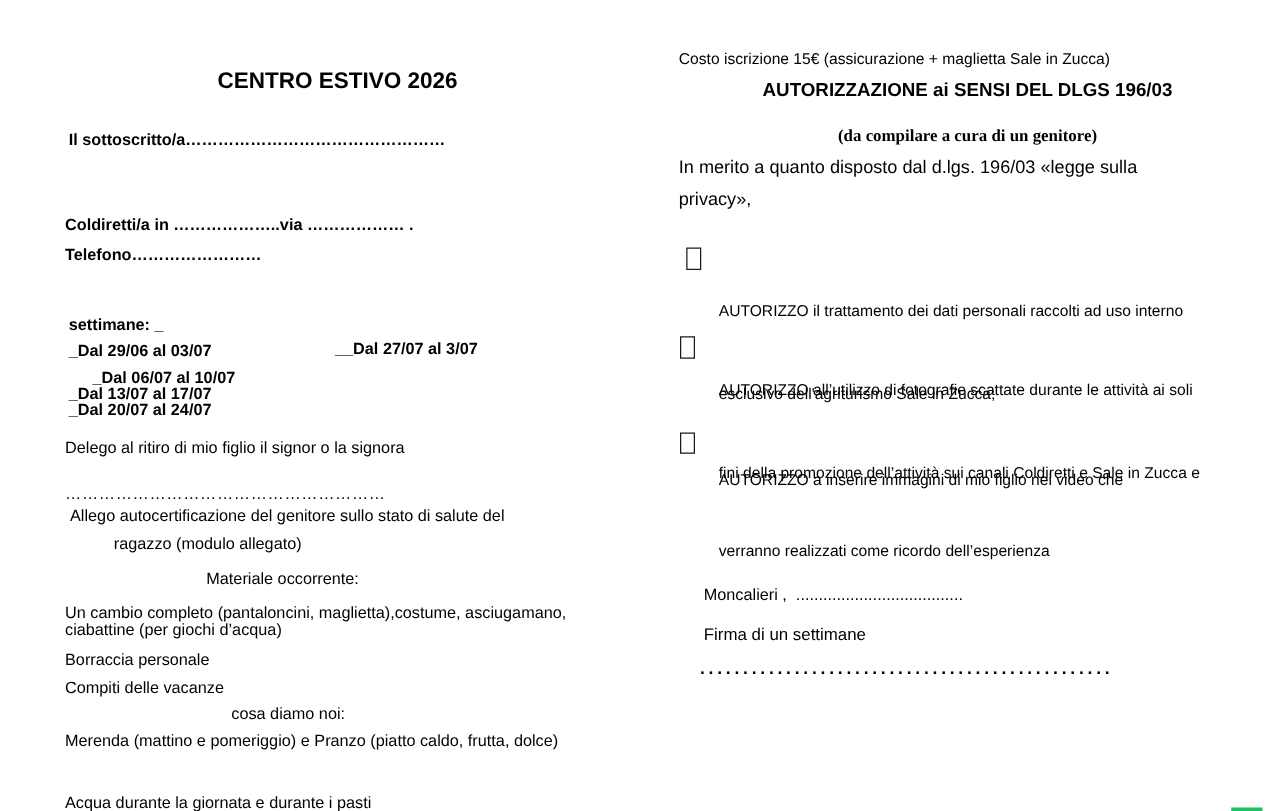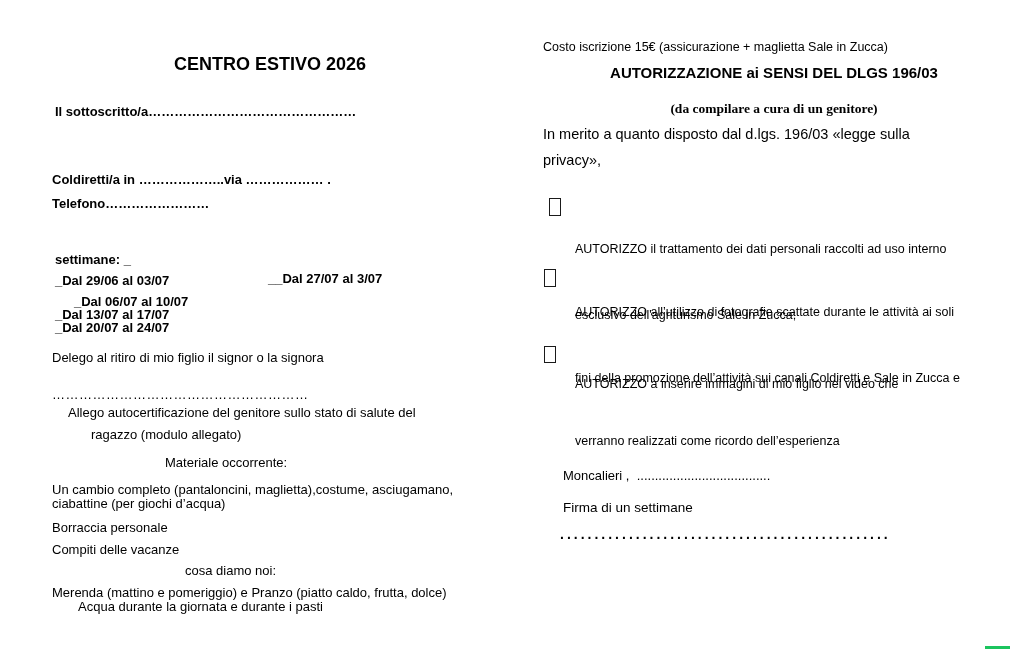--- a/index.html
+++ b/index.html
@@ -72,39 +72,39 @@
   <div class="abs b t13" style="left:55px; top:294px;margin-left:19px;">_Dal 06/07 al 10/07</div>
 
   <div class="abs b t13" style="left:55px; top:307px;">_Dal 13/07 al 17/07</div>
 
   <div class="abs b t13" style="left:55px; top:320px;">_Dal 20/07 al 24/07</div>
 
   <div class="abs t13" style="left:52px; top:350px;">Delego al ritiro di mio figlio il signor o la signora</div>
 
   <div class="abs dots-fine" style="left:52px; top:387px;">…………………………………………………</div>
 
-  <div class="abs t13" style="left:68px; top:405px;text-align:right;">Allego autocertificazione del genitore sullo stato di salute del</div>
+  <div class="abs t13" style="left:56px; top:405px;text-align:right;">Allego autocertificazione del genitore sullo stato di salute del</div>
 
   <div class="abs t13" style="left:52px; top:427px;margin-left:39px;">ragazzo (modulo allegato)</div>
 
   <div class="abs t13" style="left:165px; top:455px;">Materiale occorrente:</div>
 
   <div class="abs t13" style="left:52px; top:482px;">Un cambio completo (pantaloncini, maglietta),costume, asciugamano,</div>
 
   <div class="abs t13" style="left:52px; top:496px;">ciabattine (per giochi d’acqua)</div>
 
   <div class="abs t13" style="left:52px; top:520px;">Borraccia personale</div>
 
   <div class="abs t13" style="left:52px; top:542px;">Compiti delle vacanze</div>
 
   <div class="abs t13" style="left:185px; top:563px;">cosa diamo noi:</div>
 
   <div class="abs t13" style="left:52px; top:585px;">Merenda (mattino e pomeriggio) e Pranzo (piatto caldo, frutta, dolce)</div>
 
-  <div class="abs t13" style="left:52px; top:599px;margin-left:26px;">Acqua durante la giornata e durante i pasti</div>
+  <div class="abs t13" style="left:52px; top:634px;">Acqua durante la giornata e durante i pasti</div>
 
   <div class="abs t125" style="left:543px; top:40px;">Costo iscrizione 15€ (assicurazione + maglietta Sale in Zucca)</div>
 
   <div class="abs r-head">AUTORIZZAZIONE ai SENSI DEL DLGS 196/03</div>
 
   <div class="abs r-sub">(da compilare a cura di un genitore)</div>
 
   <div class="abs intro" style="left:543px; top:126px;">In merito a quanto disposto dal d.lgs. 196/03 «legge sulla</div>
 
   <div class="abs intro" style="left:543px; top:152px;">privacy»,</div>

